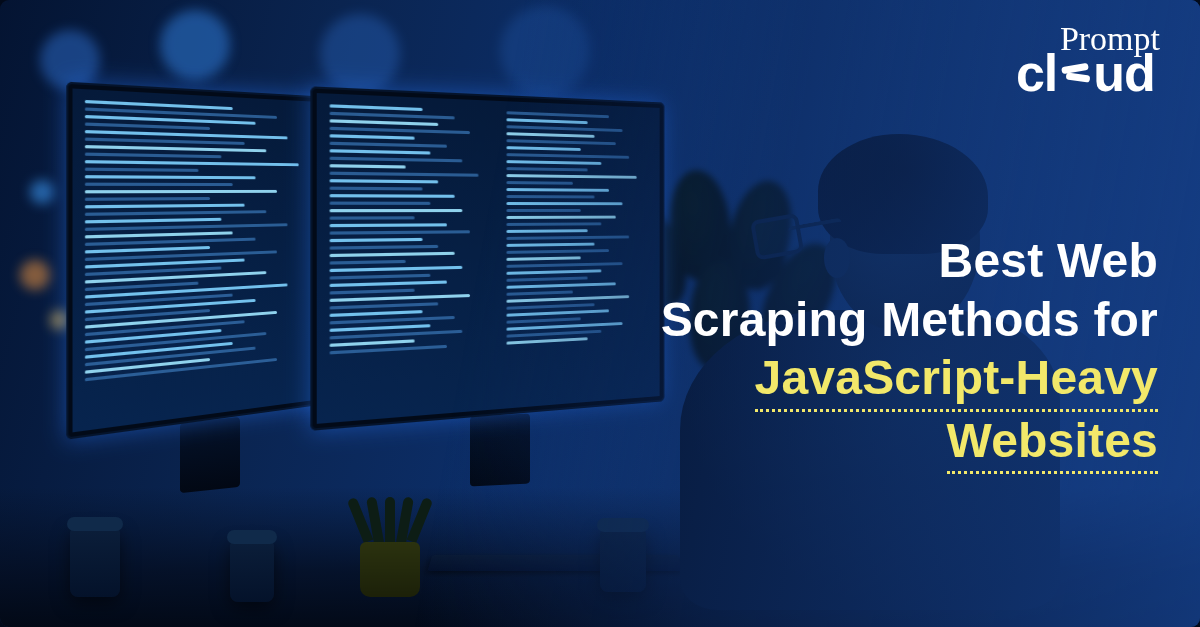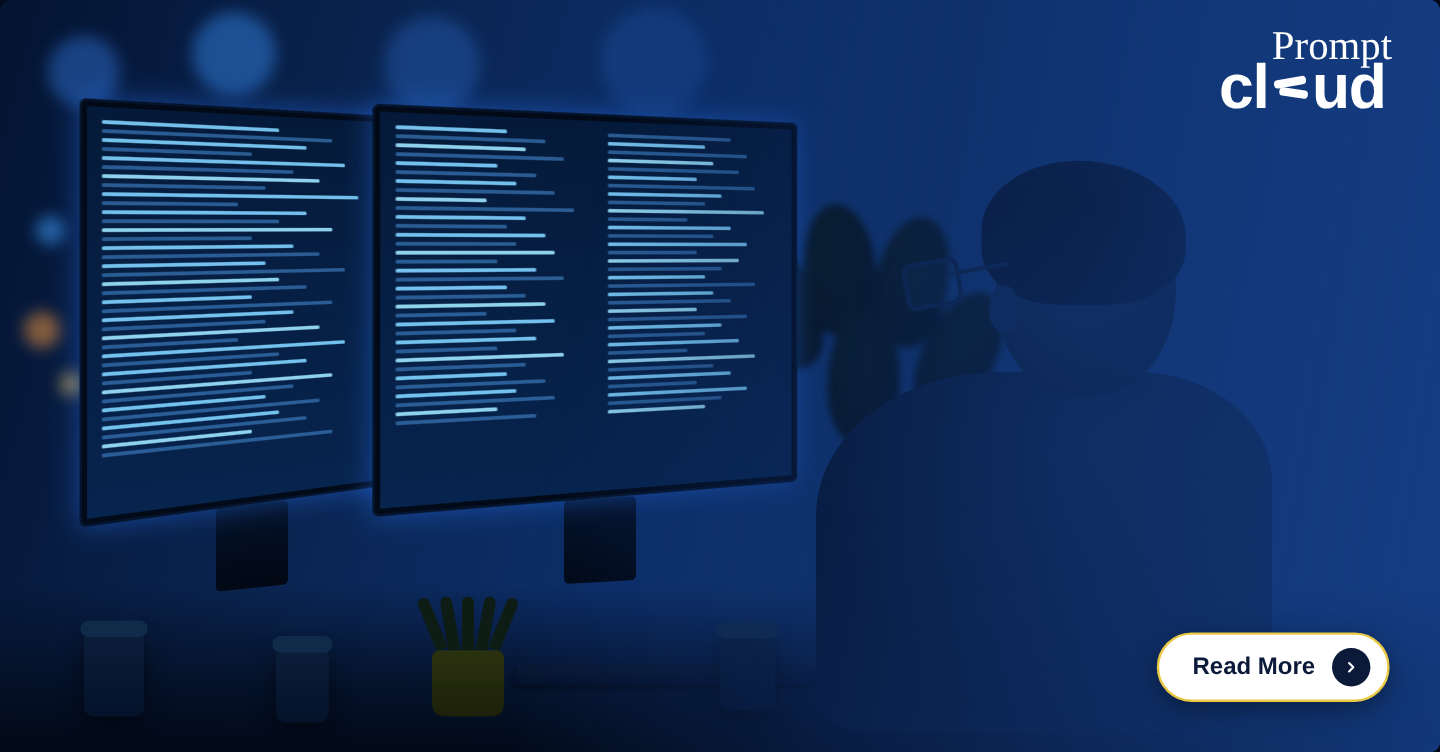--- a/index.html
+++ b/index.html
@@ -524,23 +524,21 @@
   <div class="logo">
     <span class="top">Prompt</span>
     <span class="bottom">
       <span>cl</span>
         <span class="swirl"></span>
         <span>ud</span>
     </span>
   </div>
 
 
-
-  <a class="cta">
-    <span>Read More</span>
-    <span class="arrow">
-      <svg viewBox="0 0 24 24" fill="none" stroke="#ffffff" stroke-width="3" stroke-linecap="round" stroke-linejoin="round">
-        <polyline points="9 6 15 12 9 18"></polyline>
-      </svg>
-    </span>
-  </a>
+  <div class="headline">
+    <span class="hl1">Best Web</span>
+    <span class="hl2">Scraping Methods for</span>
+    <span class="hl3wrap"><span class="hl3">JavaScript-Heavy</span></span>
+    <span class="hl4wrap"><span class="hl4">Websites</span></span>
+  </div>
+
 
 </div>
 
 </body></html>

